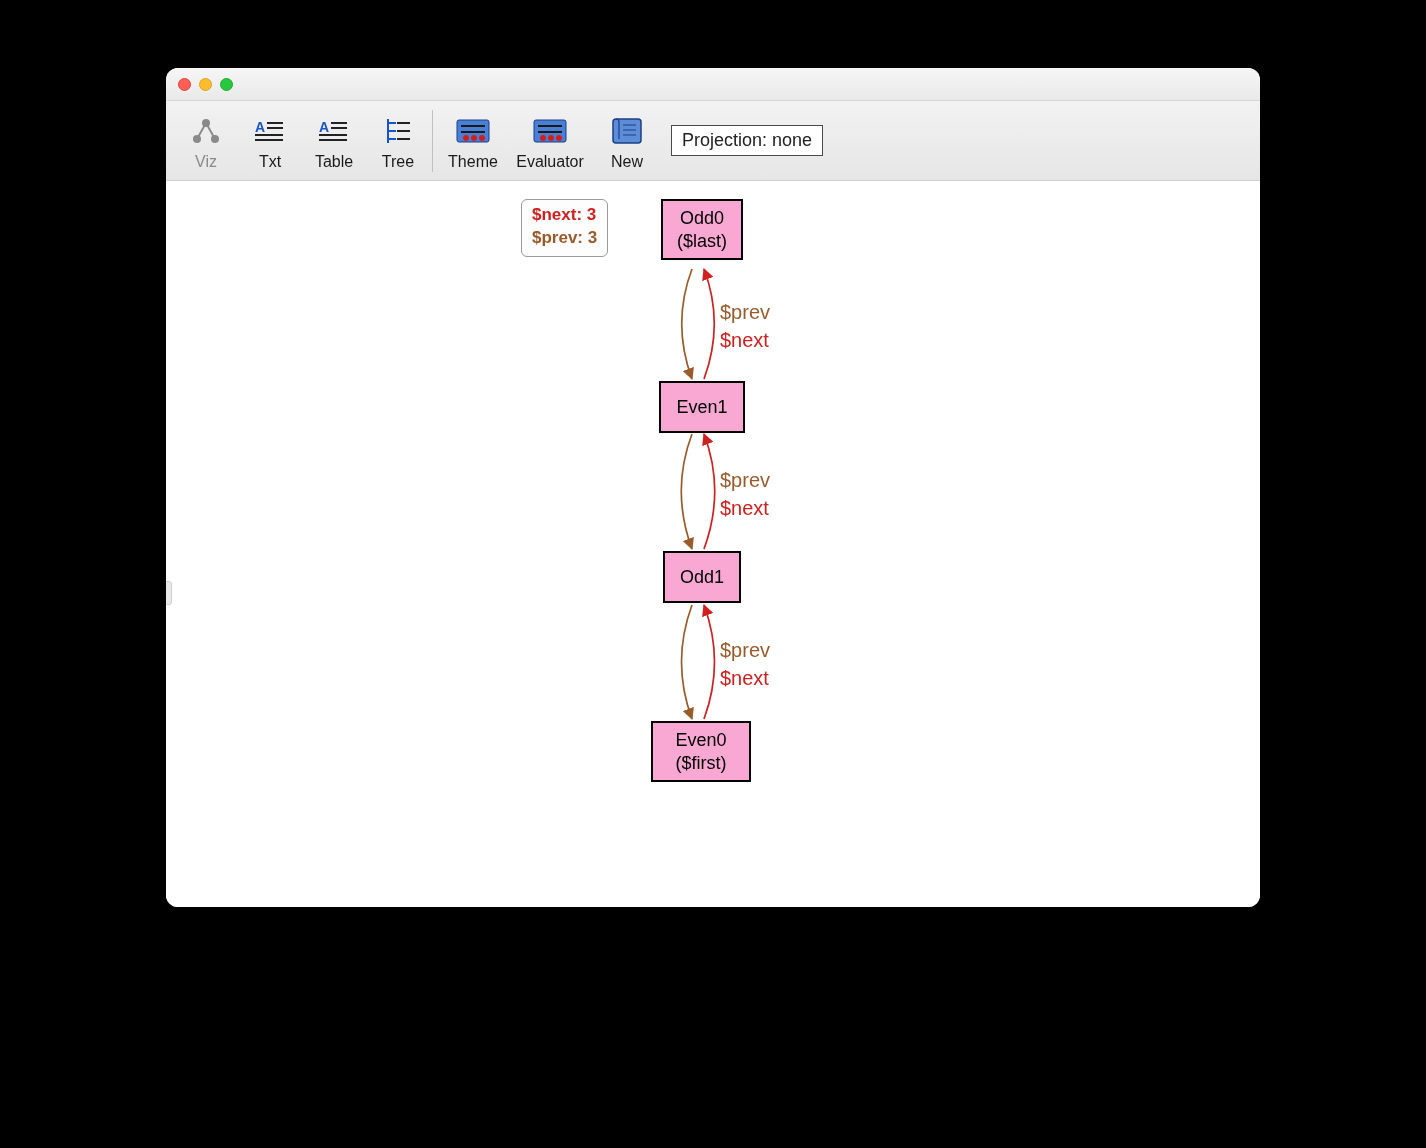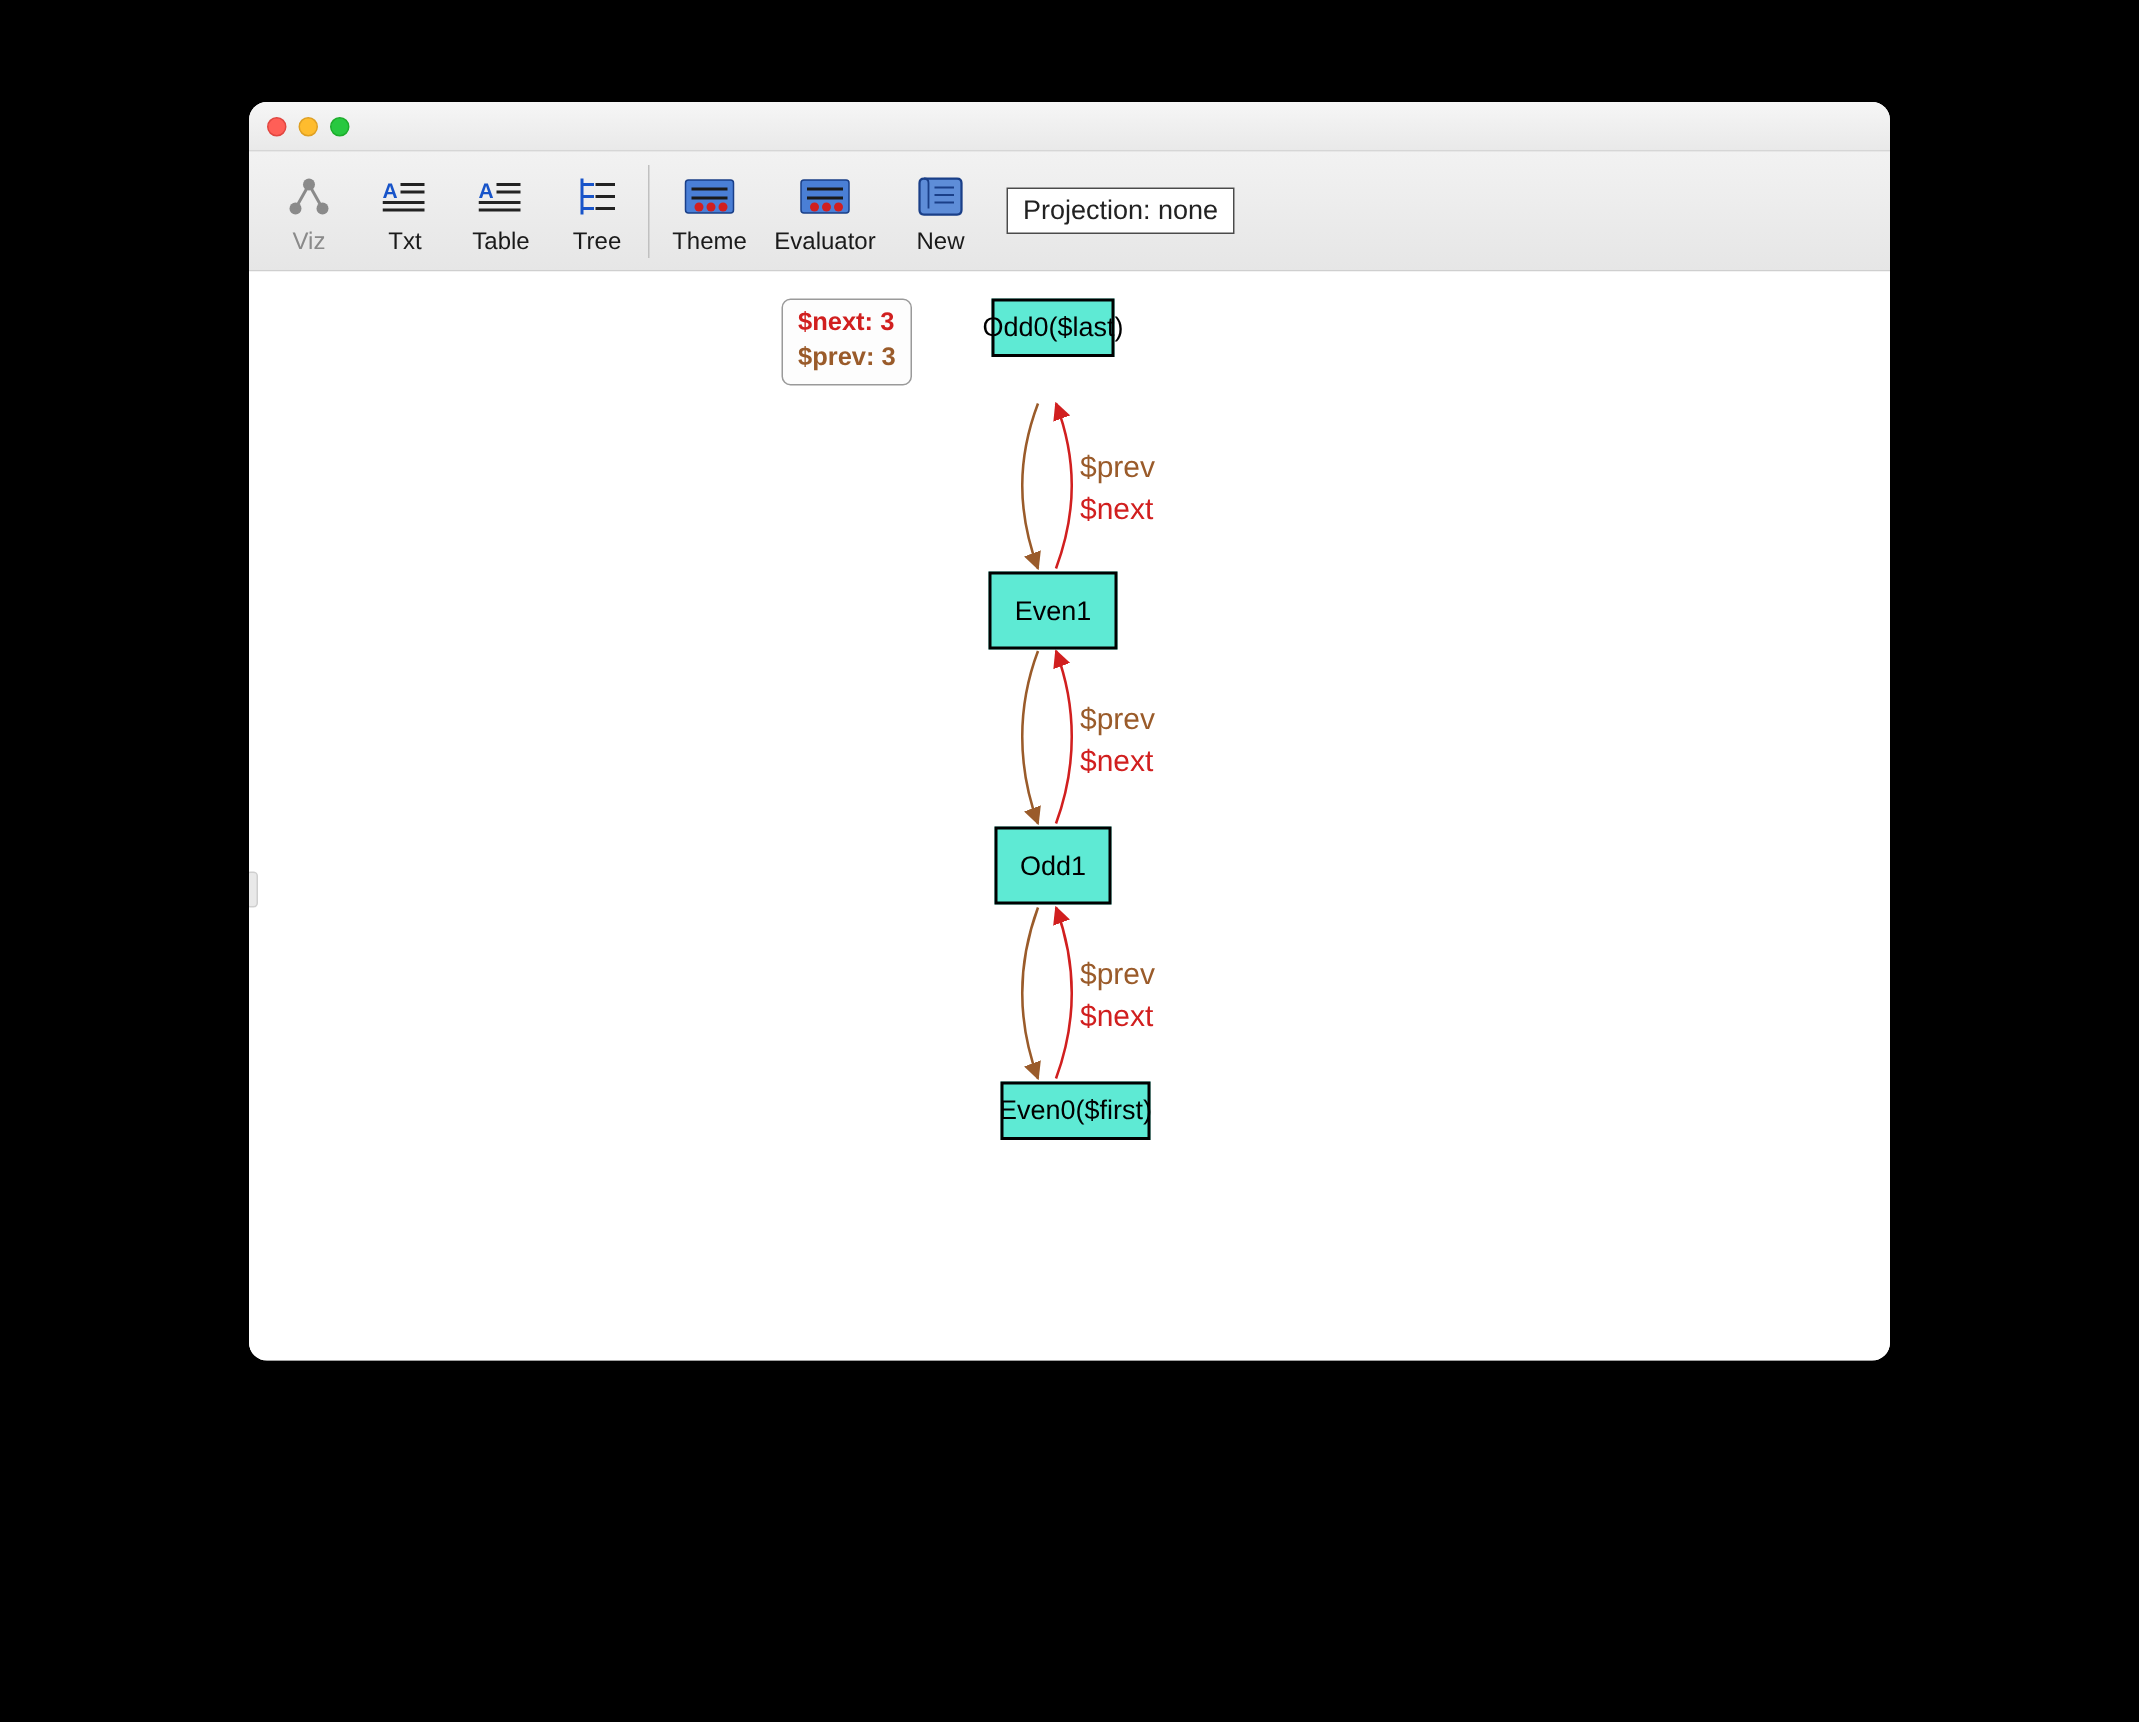--- a/index.html
+++ b/index.html
@@ -116,24 +116,24 @@
       background: #fdfdfd;
       padding: 4px 10px 6px 10px;
       font-size: 17px;
       font-weight: 600;
       line-height: 1.35;
     }
     .infobox .l1 { color: #d11f1f; }
     .infobox .l2 { color: #9a5b2a; }
     .node {
       position: absolute;
-      background: #5eead4;
+      background: #f9a8d4;
       border: 2px solid #000;
       display: flex;
-      flex-direction: row;
+      flex-direction: column;
       align-items: center;
       justify-content: center;
       font-size: 18px;
       color: #000;
       line-height: 1.25;
       padding: 6px 8px;
     }
     svg.graph {
       position: absolute;
       left: 0; top: 0;
@@ -300,21 +300,21 @@
     <div class="node" style="left:495px; top:18px; width:82px;">
       <div>Odd0</div>
       <div>($last)</div>
     </div>
     <div class="node" style="left:493px; top:200px; width:86px; height:52px;">
       <div>Even1</div>
     </div>
     <div class="node" style="left:497px; top:370px; width:78px; height:52px;">
       <div>Odd1</div>
     </div>
-    <div class="node" style="left:501px; top:540px; width:100px;text-align:right;">
+    <div class="node" style="left:485px; top:540px; width:100px;text-align:right;">
       <div>Even0</div>
       <div>($first)</div>
     </div>
 
     <div class="edge-label lbl-prev" style="left:554px; top:120px;">$prev</div>
     <div class="edge-label lbl-next" style="left:554px; top:148px;">$next</div>
 
     <div class="edge-label lbl-prev" style="left:554px; top:288px;">$prev</div>
     <div class="edge-label lbl-next" style="left:554px; top:316px;">$next</div>
 

